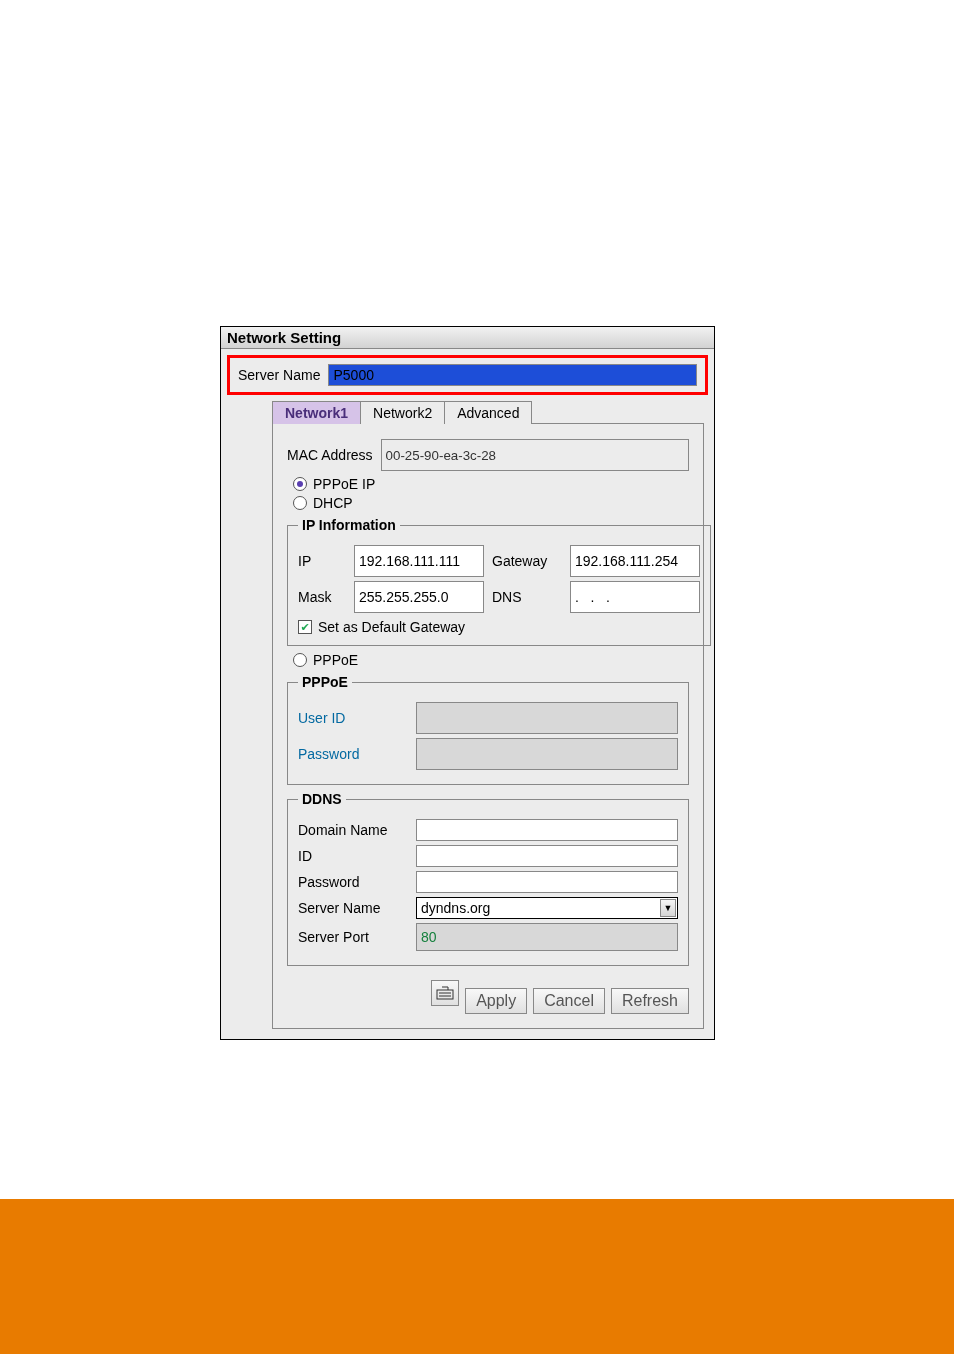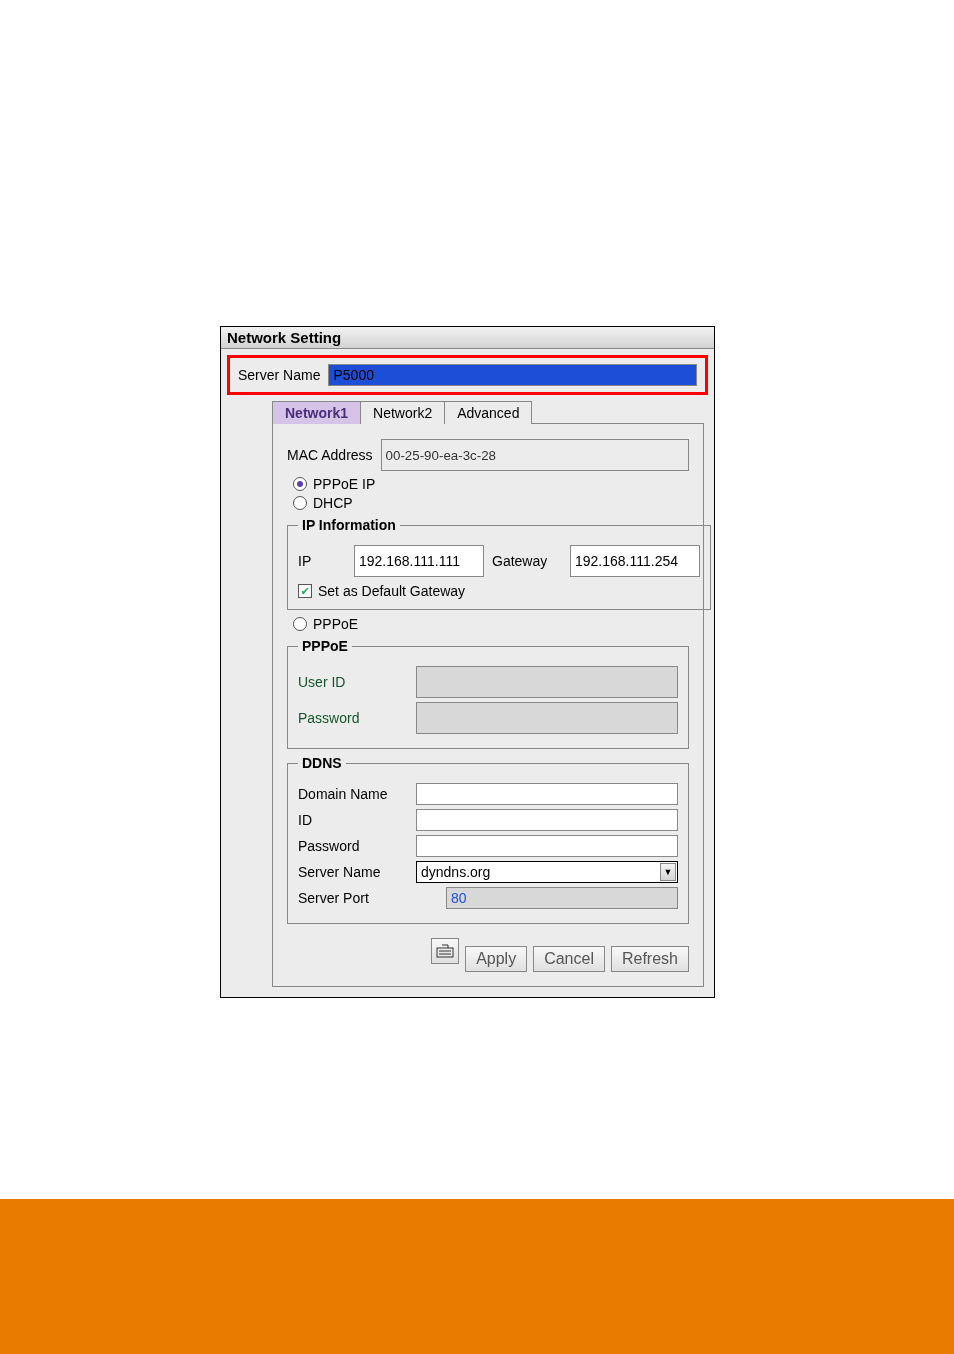--- a/index.html
+++ b/index.html
@@ -127,40 +127,40 @@
     background: #d8d8d8;
     color: #888;
   }
   .check-row { display:flex; align-items:center; gap:6px; margin-top:6px; }
   .checkbox {
     width:14px; height:14px; border:1px solid #555; background:#fff;
     display:inline-flex; align-items:center; justify-content:center;
     font-size:11px; line-height:1;
   }
   .checkbox.checked::after { content:"✔"; color:#2a5; }
-  .disabled-text { color:#14532d; }
+  .disabled-text { color:#0369a1; }
   .pppoe-row, .ddns-row {
     display:grid;
     grid-template-columns: 110px 1fr;
     gap:8px;
     align-items:center;
     margin:4px 0;
   }
   .ddns-input { border:1px solid #888; background:#fff; height:22px; padding:2px 4px; font-size:14px; }
   .select-wrap { position:relative; }
   .select-input {
     border:1px solid #000; background:#fff; height:22px; padding:2px 20px 2px 4px; font-size:14px; width:100%;
   }
   .select-arrow {
     position:absolute; right:2px; top:2px; width:16px; height:18px;
     border:1px solid #888; background:linear-gradient(#f5f5f5,#d5d5d5);
     display:flex; align-items:center; justify-content:center; font-size:9px;
   }
   .port-input {
-    border:1px solid #888; background:#d8d8d8; height:22px; padding:2px 4px; color:#1d4ed8; font-size:14px;margin-left:30px;
+    border:1px solid #888; background:#d8d8d8; height:28px; padding:2px 4px; color:#15803d; font-size:14px;
   }
   .button-row {
     display:flex; justify-content:flex-end; gap:6px; margin-top:14px;
   }
   .btn {
     border:1px solid #888; background:linear-gradient(#f8f8f8,#e0e0e0);
     padding:3px 10px; font-size:16px; color:#555;margin-top:8px;
   }
   .icon-btn {
     border:1px solid #888; background:linear-gradient(#f8f8f8,#e0e0e0);
@@ -209,20 +209,26 @@
         <span>DHCP</span>
       </div>
 
       <fieldset>
         <legend>IP Information</legend>
         <div class="iprow">
           <span>IP</span>
           <input class="text-input" value="192.168.111.111" style="">
           <span>Gateway</span>
           <input class="text-input" value="192.168.111.254" style="">
+        </div>
+        <div class="iprow">
+          <span>Mask</span>
+          <input class="text-input" value="255.255.255.0" style="">
+          <span>DNS</span>
+          <input class="text-input" value=".   .   ." style="">
         </div>
         <div class="check-row">
           <span class="checkbox checked"></span>
           <span>Set as Default Gateway</span>
         </div>
       </fieldset>
 
       <div class="radio-row">
         <span class="radio"></span>
         <span>PPPoE</span>

